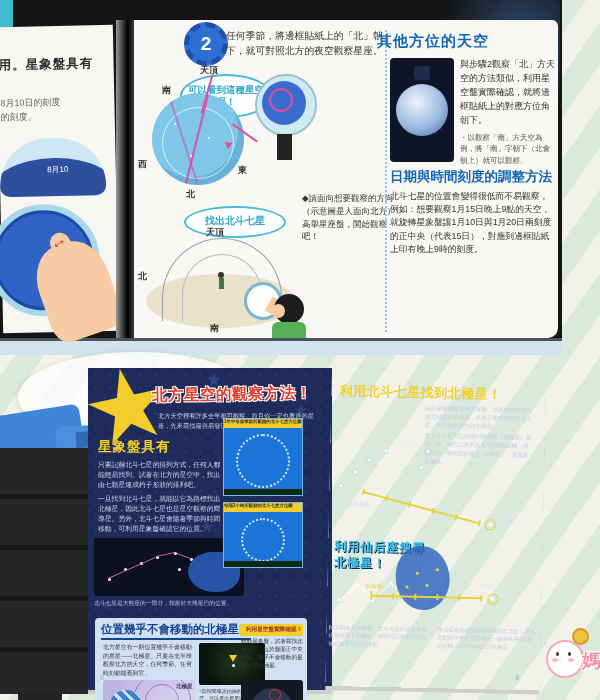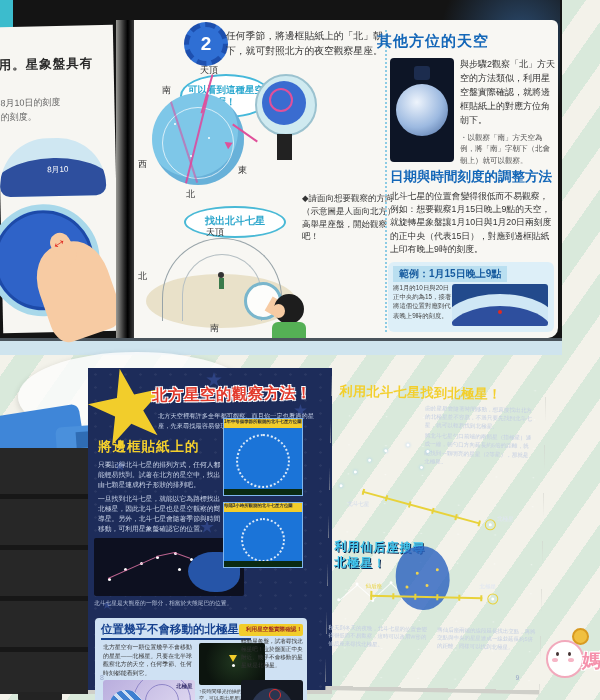--- a/index.html
+++ b/index.html
@@ -31,21 +31,21 @@
     font-size:19px;font-weight:900;text-align:center;line-height:34px;}
   .step-text{left:92px;top:8px;width:172px;font-size:9.8px;color:#333;line-height:1.55;}
   .bubble{left:46px;top:54px;width:88px;height:40px;border:2.5px solid #45b8da;border-radius:50%;background:#fff;
     color:#2ba8cf;font-size:9.5px;font-weight:800;text-align:center;display:flex;align-items:center;justify-content:center;line-height:1.3;}
   .bubble-tail{left:92px;top:95px;width:0;height:0;border-left:6px solid transparent;border-right:6px solid transparent;border-top:12px solid #45b8da;transform:rotate(-25deg);}
   .dome{left:18px;top:73px;width:92px;height:92px;border-radius:50%;background:#7ec7e8;box-shadow:inset -6px -8px 0 rgba(40,110,170,.25);overflow:hidden;}
   .dome .c1{position:absolute;left:10px;top:14px;width:70px;height:70px;border:1px solid rgba(255,255,255,.7);border-radius:50%;}
   .dome .c2{position:absolute;left:44px;top:0;width:1.5px;height:92px;background:rgba(230,60,150,.8);transform:rotate(14deg);}
   .dome .c3{position:absolute;left:30px;top:0;width:1.5px;height:92px;background:rgba(230,60,150,.5);transform:rotate(-18deg);}
   .dot{position:absolute;border-radius:50%;background:#fff;}
-  .lbl{font-size:9px;color:#333;font-weight:400;}
+  .lbl{font-size:9px;color:#333;font-weight:700;}
   .pinkline{left:72px;top:54px;width:1.5px;height:40px;background:#e0509a;transform:rotate(16deg);}
   .wheel2{left:121px;top:50px;width:62px;height:92px;}
   .wheel2 .ring{position:absolute;left:0;top:4px;width:58px;height:58px;border-radius:50%;background:#cfeaf0;border:2px solid #9bc2cf;}
   .wheel2 .face{position:absolute;left:7px;top:11px;width:44px;height:44px;border-radius:50%;background:#3a6cd0;}
   .wheel2 .hl{position:absolute;left:14px;top:18px;width:20px;height:20px;border-radius:50%;border:2px solid #e0509a;}
   .wheel2 .handle{position:absolute;left:22px;top:64px;width:15px;height:26px;background:#222;}
   .arrow2{left:96px;top:112px;width:30px;height:2px;background:#e0509a;transform:rotate(35deg);}
   .arrow2h{left:90px;top:120px;width:0;height:0;border-top:4px solid transparent;border-bottom:4px solid transparent;border-right:7px solid #e0509a;transform:rotate(35deg);}
   .obubble{left:50px;top:186px;width:98px;height:28px;border:2.5px solid #49b9d6;border-radius:50%;background:#fff;color:#2aa6cc;
     font-size:10px;font-weight:800;text-align:center;line-height:26px;}
@@ -248,29 +248,20 @@
     <div class="abs rc-h1">其他方位的天空</div>
     <div class="abs rc-photo">
       <div class="tab"></div>
       <div class="sph"></div>
     </div>
     <div class="abs rc-p1">與步驟2觀察「北」方天空的方法類似，利用星空盤實際確認，就將邊框貼紙上的對應方位角朝下。</div>
     <div class="abs rc-h2">日期與時間刻度的調整方法</div>
     <div class="abs rc-n1">・以觀察「南」方天空為例，將「南」字朝下（北會朝上）就可以觀察。</div>
     <div class="abs rc-p2">北斗七星的位置會變得很低而不易觀察，例如：想要觀察1月15日晚上9點的天空，就旋轉星象盤讓1月10日與1月20日兩刻度的正中央（代表15日），對應到邊框貼紙上印有晚上9時的刻度。</div>
 
-    <div class="abs exbox">
-      <div class="title">範例：1月15日晚上9點</div>
-      <div class="txt">將1月的10日與20日正中央約為15，接著將這個位置對應到代表晚上9時的刻度。</div>
-      <div class="img">
-        <div class="lt"></div>
-        <div class="nv"></div>
-        <div class="rd"></div>
-      </div>
-    </div>
   </div>
 
   <div class="abs pb">
     <div class="pb-disc"></div>
     <div class="pb-blue1"></div>
     <div class="pb-blue2">
       <i style="left:20px;"></i>
       <i style="left:70px;"></i>
       <i style="left:120px;"></i>
     </div>
@@ -280,21 +271,21 @@
     <div class="pb-left">
       <div class="abs bigstar star5"></div>
       <div class="deco star5" style="left:118px;top:4px;width:16px;height:16px;"></div>
       <div class="deco star5" style="left:206px;top:36px;width:13px;height:13px;"></div>
       <div class="deco star5" style="left:26px;top:92px;width:12px;height:12px;"></div>
       <div class="deco star5" style="left:112px;top:152px;width:14px;height:14px;"></div>
       <div class="deco star5" style="left:14px;top:232px;width:10px;height:10px;"></div>
 
       <div class="abs bl-title">北方星空的觀察方法！</div>
       <div class="abs bl-intro">北方天空裡有許多全年都可觀察、而且你一定也看過的星座，先來尋找最容易發現的北斗七星。</div>
-      <div class="abs bl-h1">將邊框貼紙上的</div>
+      <div class="abs bl-h1">星象盤具有</div>
       <div class="abs bl-p1">
         <p>只要記得北斗七星的排列方式，任何人都能輕易找到。試著在北方的星空中，找出由七顆星連成杓子形狀的排列吧。</p>
         <p>一旦找到北斗七星，就能以它為路標找出北極星，因此北斗七星也是星空觀察的嚮導星。另外，北斗七星會隨著季節與時間移動，可利用星象盤確認它的位置。</p>
       </div>
 
       <div class="abs dipchart">
         <span class="dot" style="left:14px;top:40px;width:3px;height:3px;"></span>
         <span class="dot" style="left:30px;top:30px;width:3px;height:3px;"></span>
         <span class="dot" style="left:46px;top:24px;width:3px;height:3px;"></span>
         <span class="dot" style="left:62px;top:18px;width:3px;height:3px;"></span>

